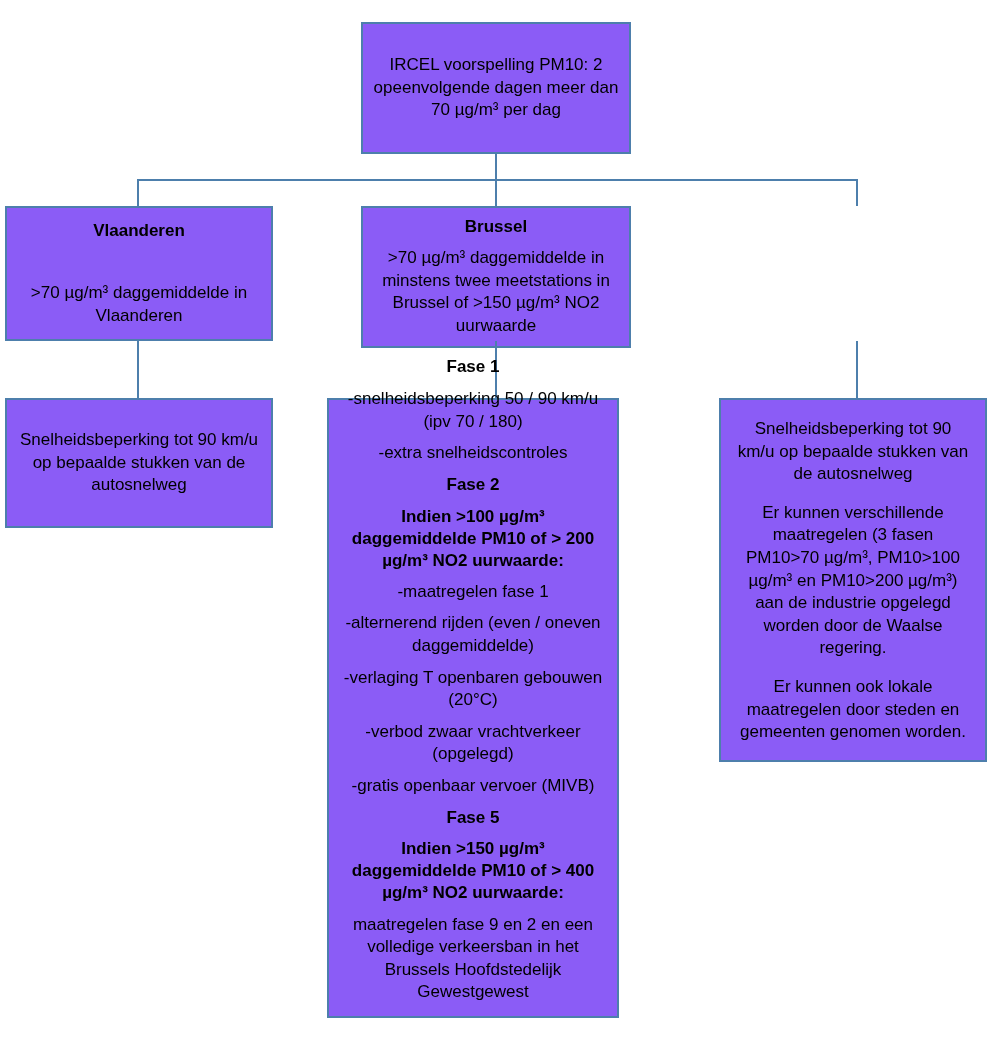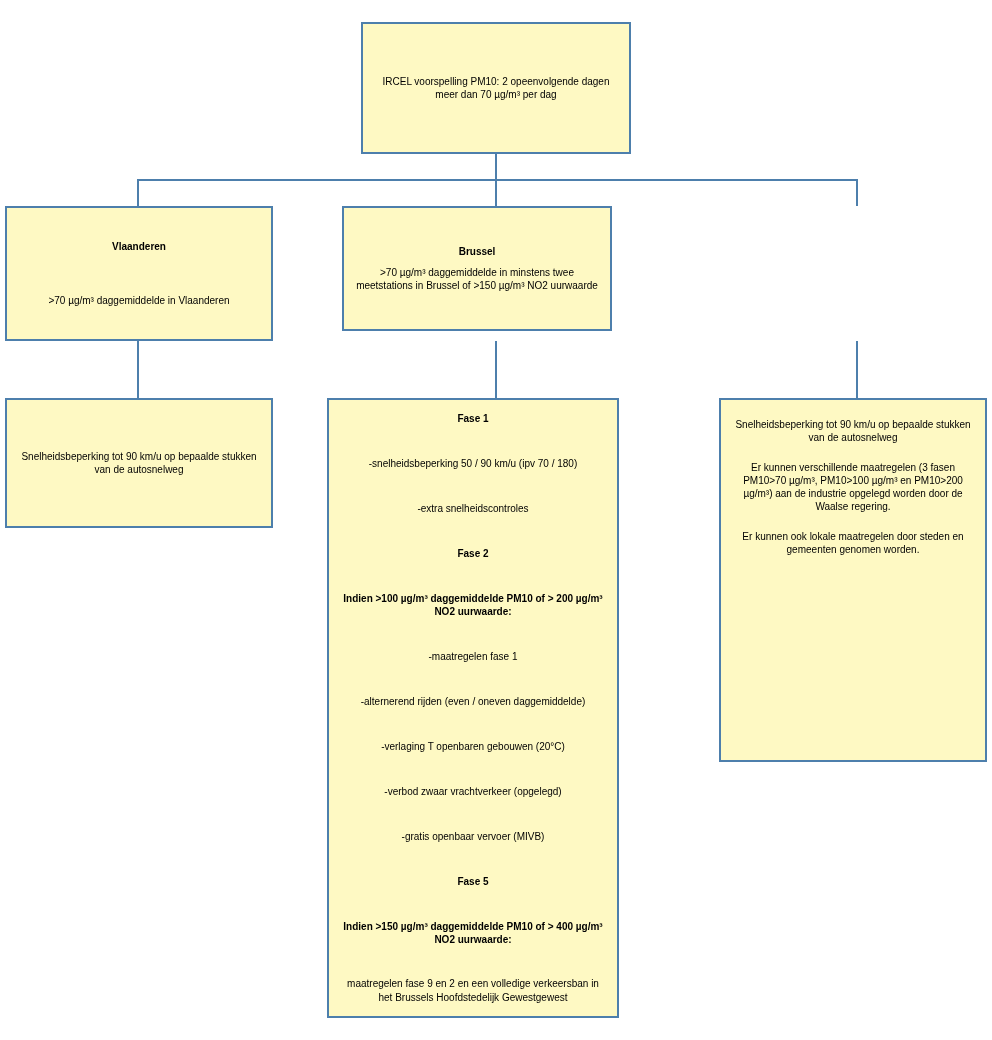--- a/index.html
+++ b/index.html
@@ -17,28 +17,28 @@
   }
   #diagram {
     position: relative;
     width: 992px;
     height: 1040px;
   }
   .node {
     position: absolute;
     box-sizing: border-box;
     border: 2.2px solid #4d7fac;
-    background: #fef9c3;
+    background: #8b5cf6;
     display: flex;
     flex-direction: column;
     align-items: center;
     justify-content: center;
     text-align: center;
     padding: 6px 8px;
-    font-size: 10px;
+    font-size: 17px;
     line-height: 1.33;
   }
   .node p {
     margin: 0;
     padding: 0;
   }
   .node p + p {
     margin-top: 8px;
   }
   .title {
@@ -59,31 +59,31 @@
   .v-line { width: 2.2px; }
 
   
   #node-root {
     left: 361px;  top: 22px;  width: 270px; height: 132px;
   }
   #node-vlaanderen {
     left: 5px;  top: 206px;  width: 268px; height: 135px; gap: 32px;
   }
   #node-brussel {
-    left: 342px;  top: 206px;  width: 270px; height: 125px;
+    left: 361px;  top: 206px;  width: 270px; height: 142px;
   }
   #node-wallonie {
     left: 719px;  top: 206px;  width: 268px; height: 135px;
   }
   #node-vlaanderen-measures {
     left: 5px;  top: 398px;  width: 268px; height: 130px;
   }
   #node-brussel-measures {
     left: 327px;  top: 398px;  width: 292px; height: 620px;
-    justify-content: space-between;
+    justify-content: flex-end;
     padding: 12px 14px;
   }
   #node-wallonie-measures {
     left: 719px;  top: 398px;  width: 268px; height: 364px;
     justify-content: flex-start;
     padding: 18px 14px;
   }
   #node-brussel-measures p + p { margin-top: 9px; }
   #node-wallonie-measures p + p { margin-top: 16px; }
 </style>

